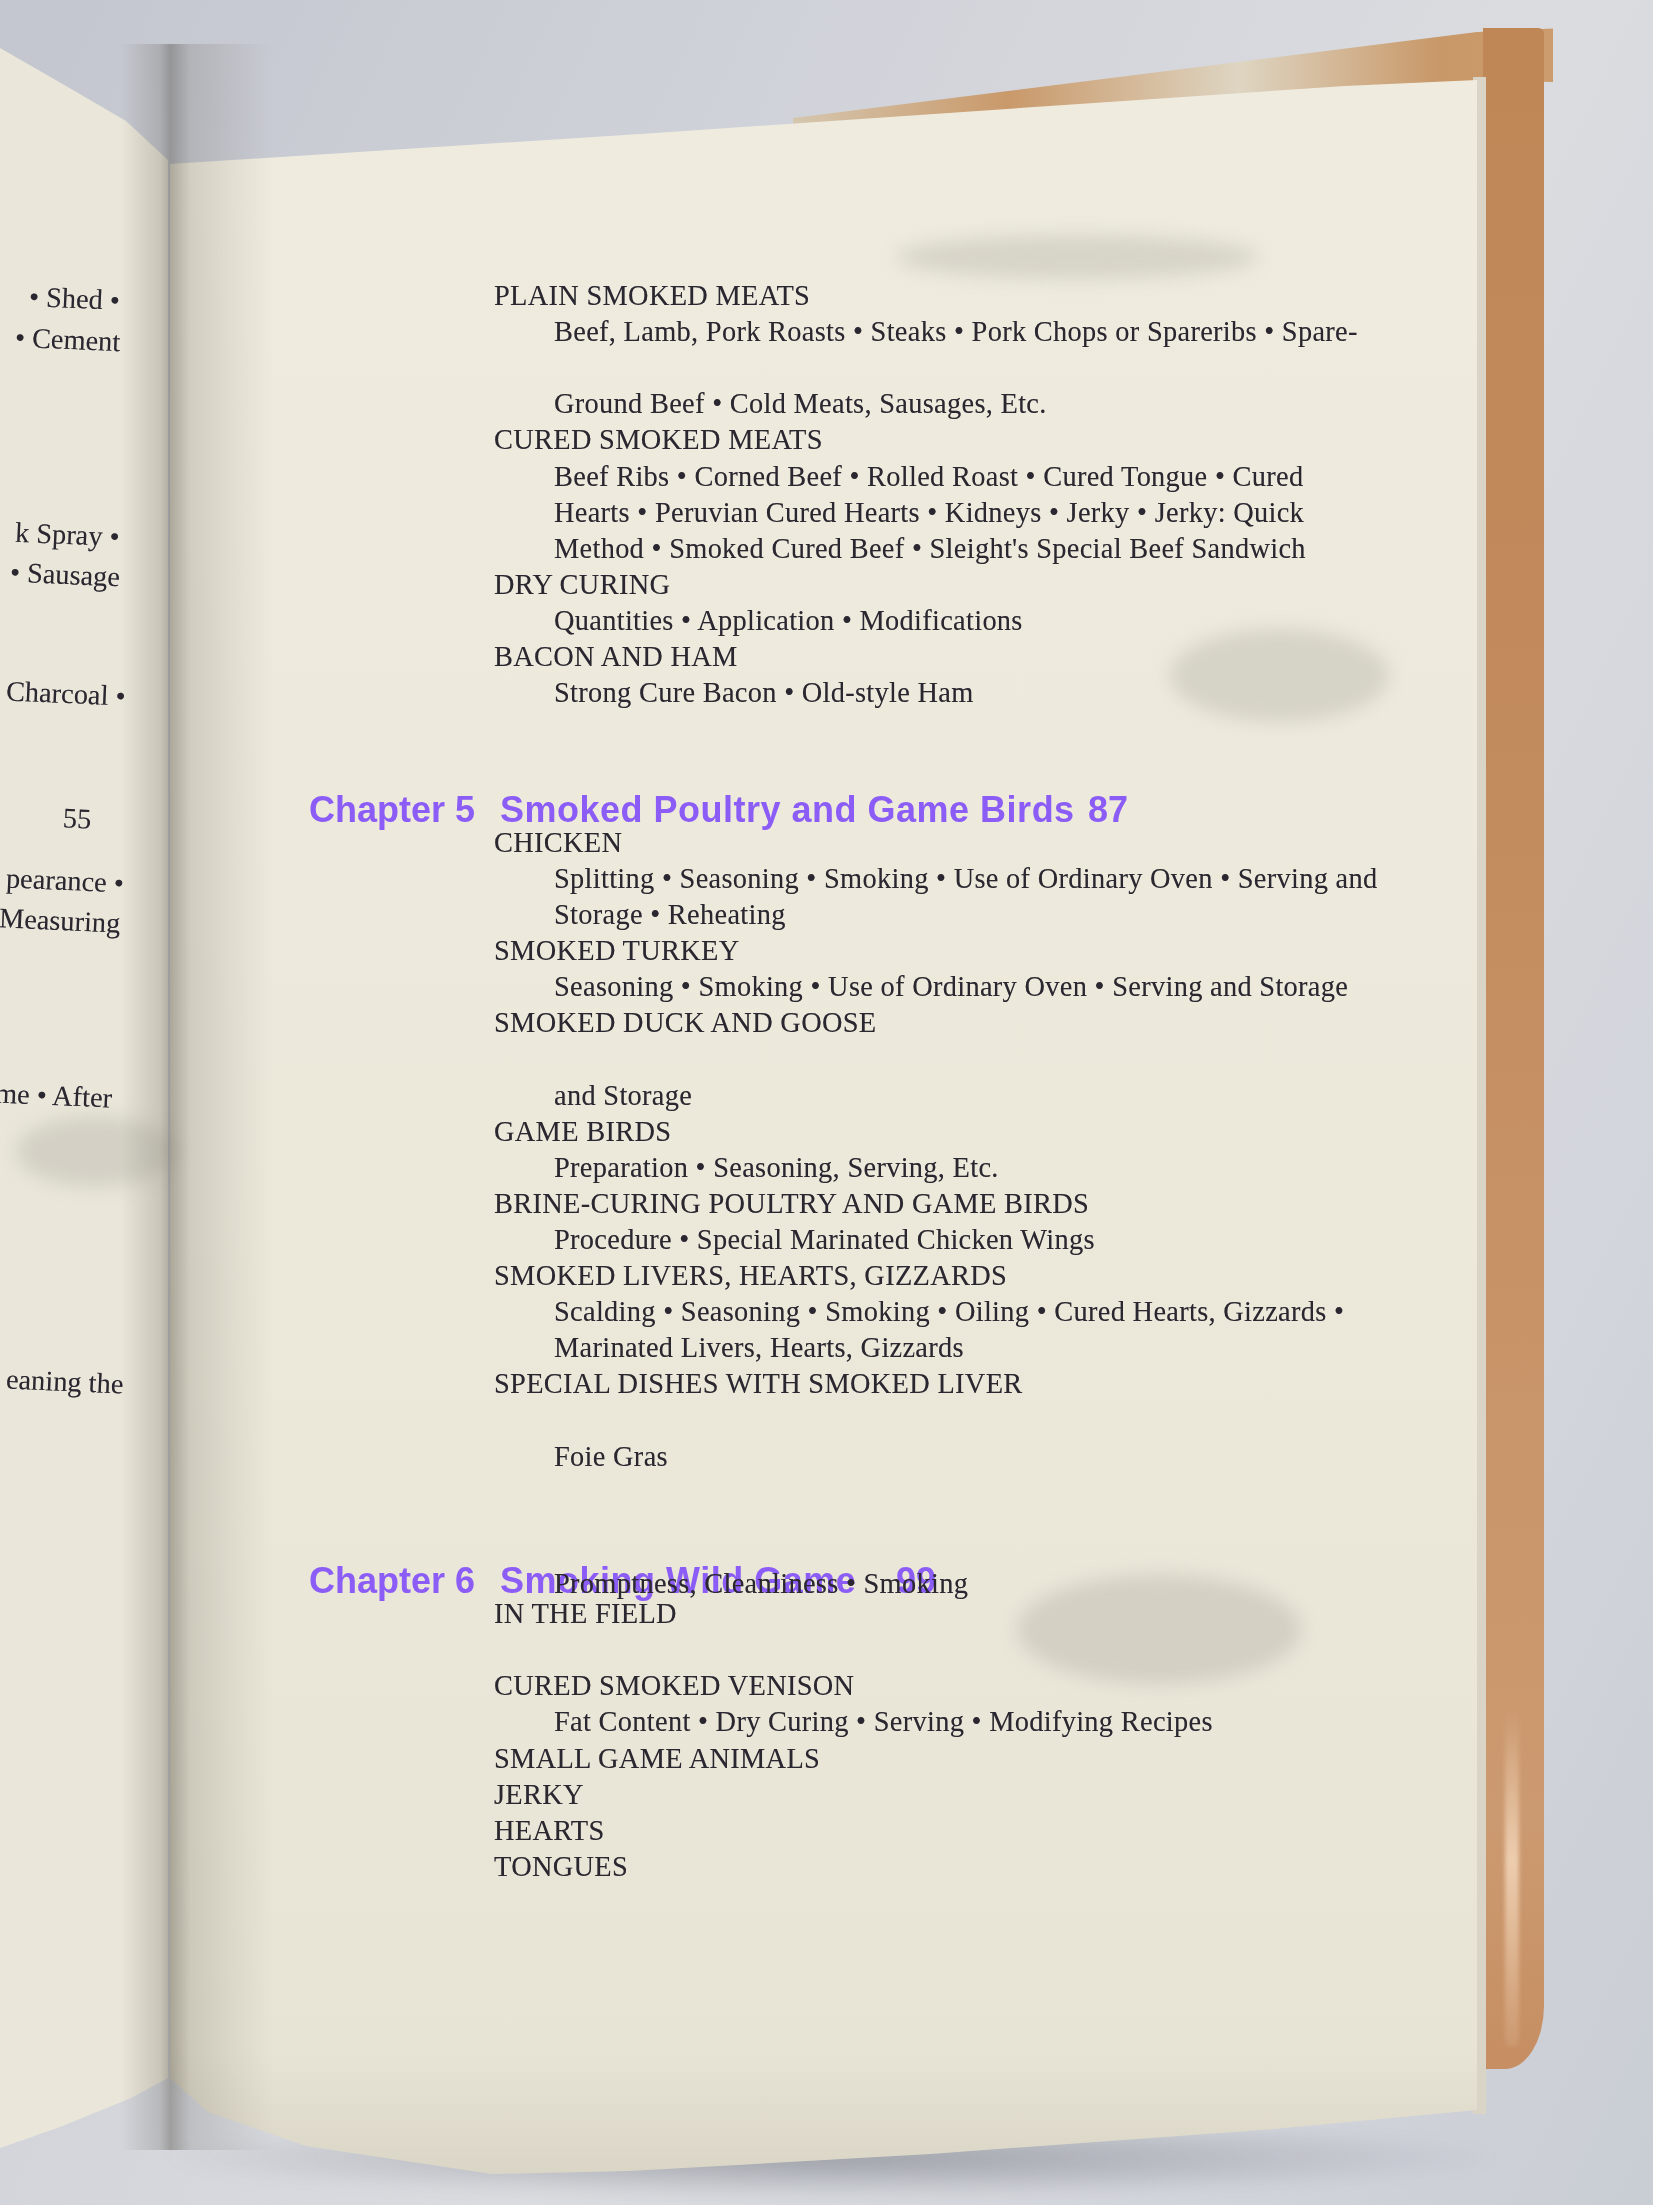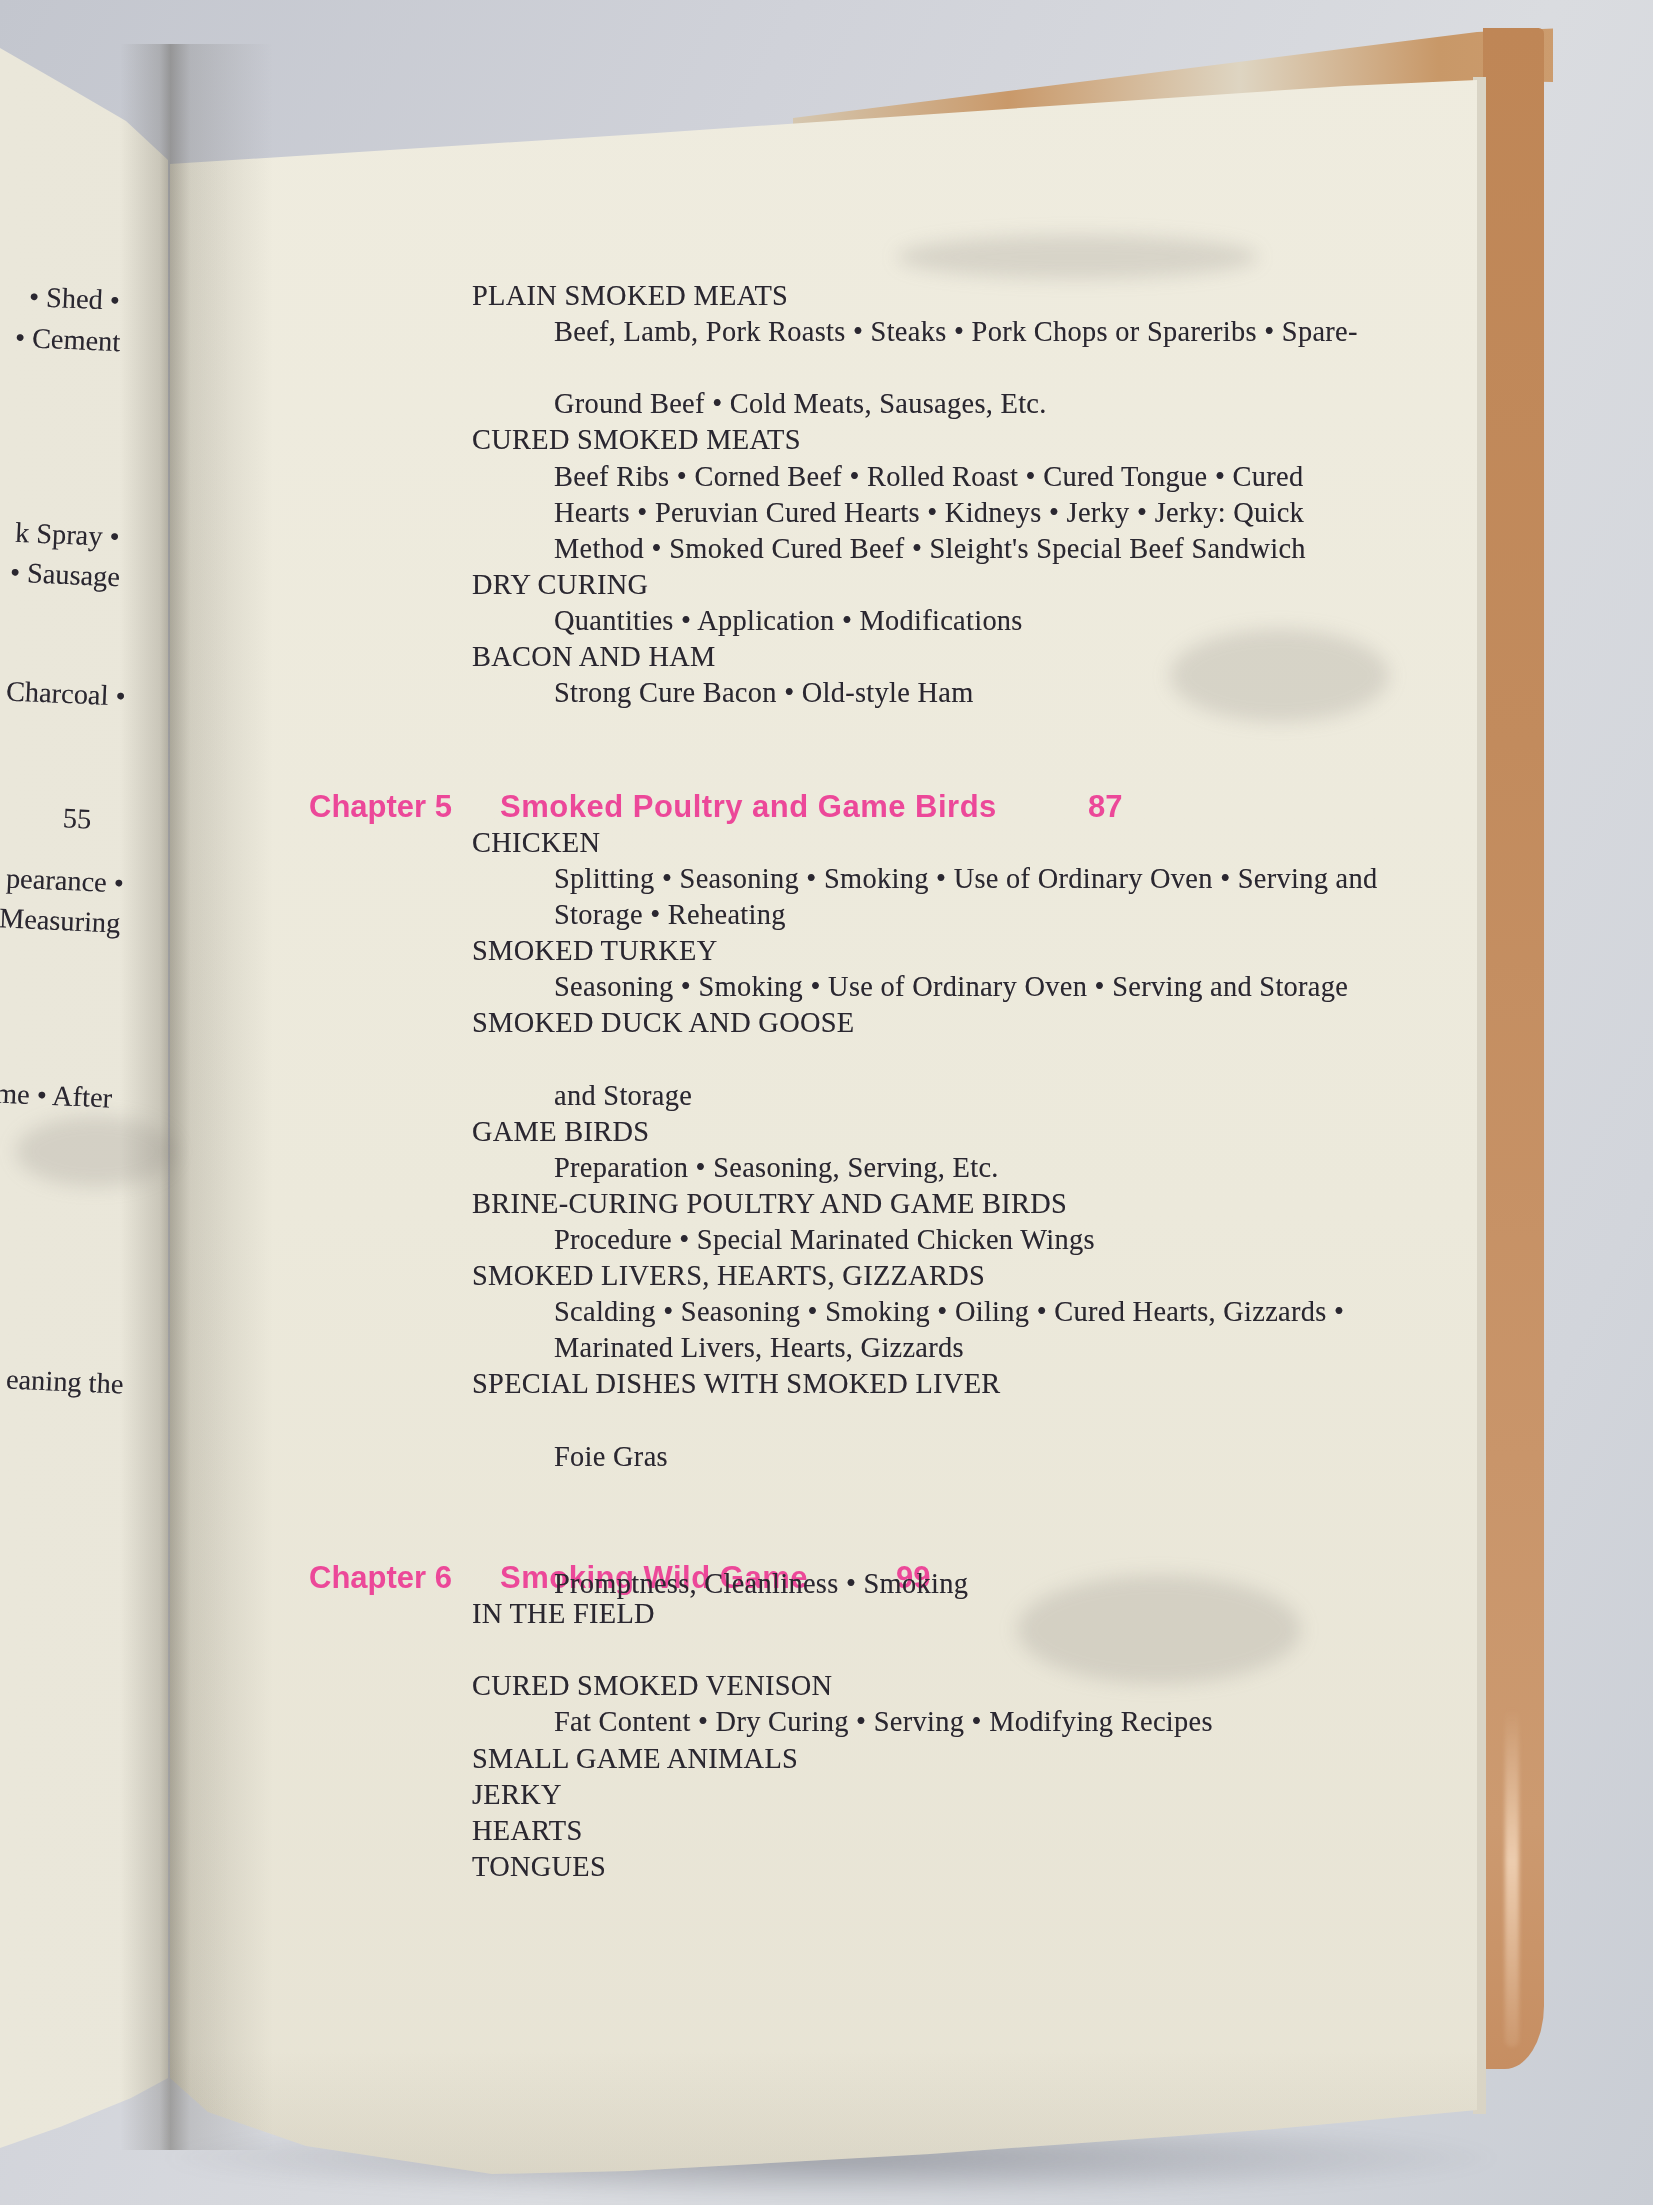--- a/index.html
+++ b/index.html
@@ -74,26 +74,26 @@
   }
 
   
   .smudge{position:absolute;background:rgba(125,122,113,0.20);filter:blur(8.8px);border-radius:50%;}
 
   
   .line{
     position:absolute;font-size:28.4px;color:#2a2730;white-space:nowrap;
     letter-spacing:0.3px;text-shadow:0 0 0.5px rgba(40,35,45,0.35);
   }
-  .sec{left:472px;}
+  .sec{left:494px;}
   .item{left:554px;}
   .chapter-row{
     position:absolute;left:0;width:1654px;height:38px;
     font-family:"Liberation Sans","DejaVu Sans",sans-serif;font-weight:bold;
-    font-size:31px;color:#ec4899;
+    font-size:36px;color:#8b5cf6;
   }
   .ch-label{position:absolute;left:309px;white-space:nowrap;}
   .ch-title{position:absolute;left:500px;white-space:nowrap;letter-spacing:0.5px;}
   .ch-num{position:absolute;white-space:nowrap;text-align:center;}
   .frag{
     position:absolute;font-size:28.4px;color:#2a2730;white-space:nowrap;
     transform:rotate(2.5deg);text-shadow:0 0 0.5px rgba(40,35,45,0.35);
   }
 </style>
 </head>

